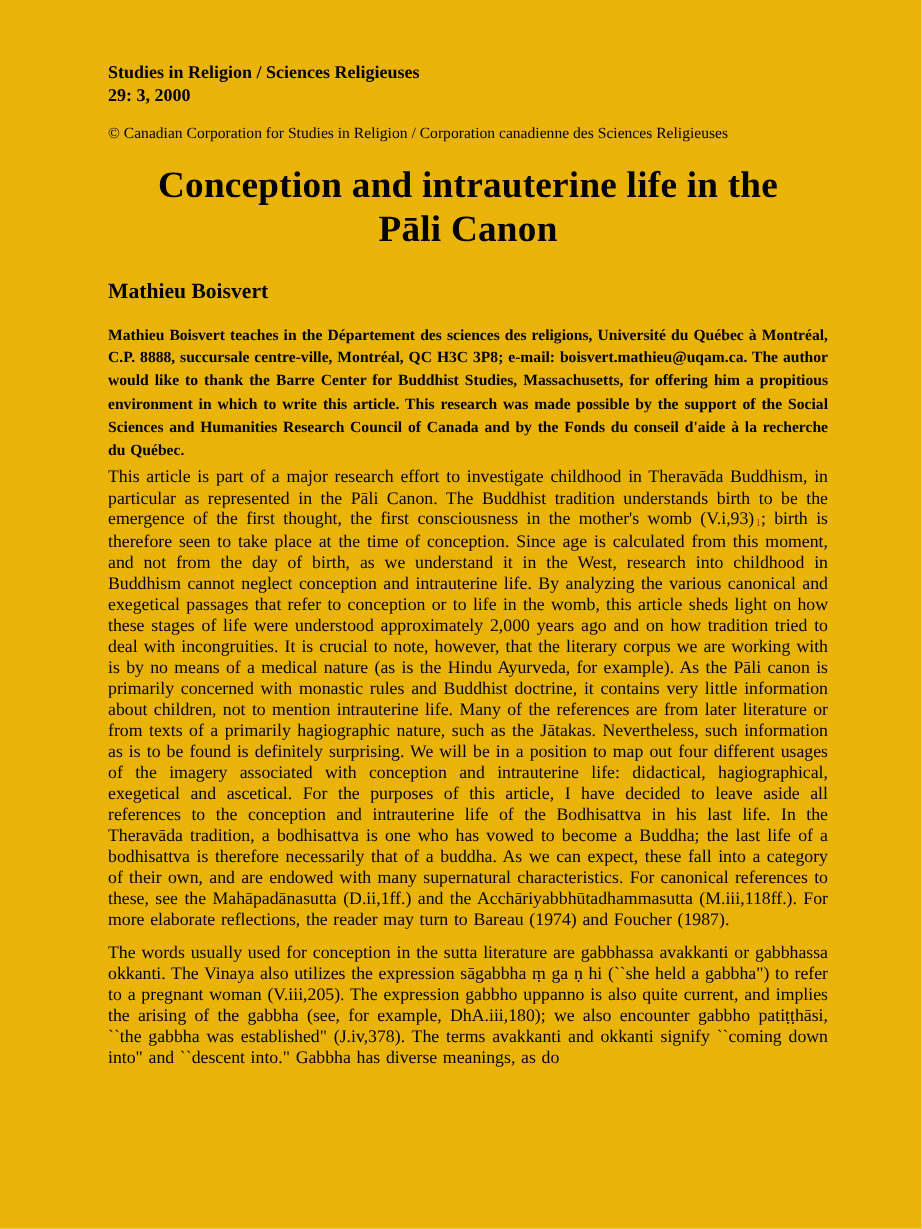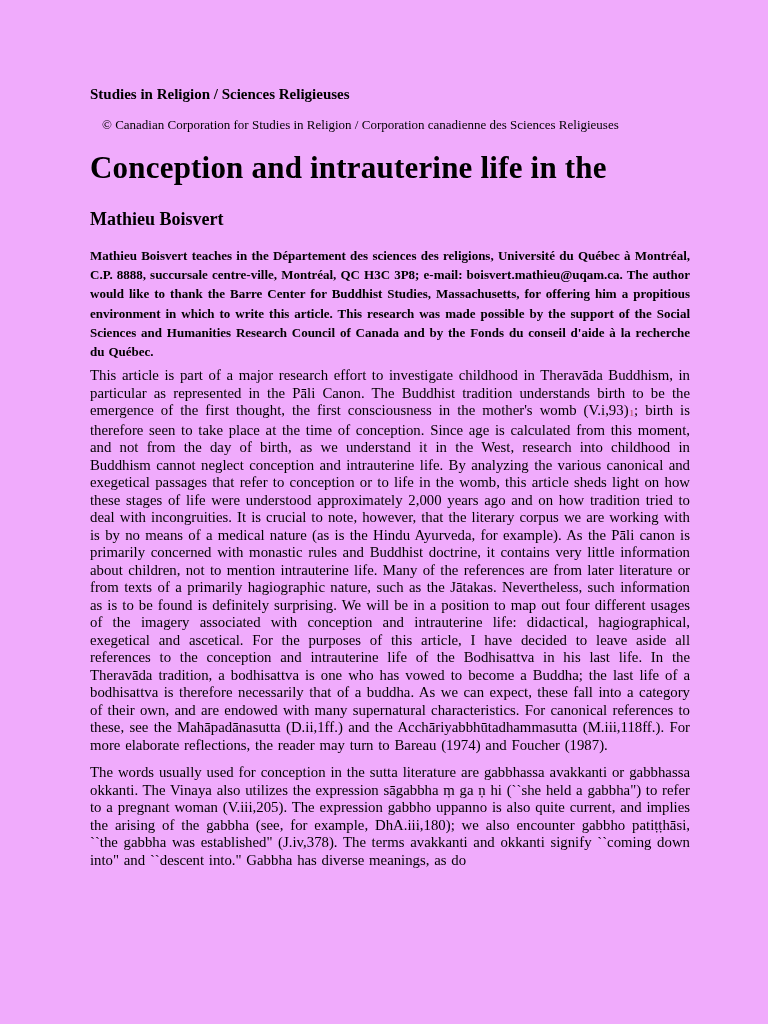--- a/index.html
+++ b/index.html
@@ -11,42 +11,42 @@
     width: 768px;
     height: 1024px;
     overflow: hidden;
     font-family: "Liberation Serif", "DejaVu Serif", serif;
     color: #000000;
   }
   .page {
     box-sizing: border-box;
     width: 768px;
     height: 1024px;
-    padding: 85px 78px 0 90px;
-    background: #f0abfc;
+    padding: 52px 78px 0 90px;
+    background: #eab308;
   }
   .journal-line {
     font-weight: bold;
     font-size: 15px;
     line-height: 19px;
   }
   .copyright {
-    margin: 13px 0 0 12px;
+    margin: 13px 0 0 0;
     font-size: 13px;
     line-height: 16px;
     font-weight: normal;
   }
   .title {
     margin: 16px 0 0 0;
     font-size: 31px;
     line-height: 37px;
     font-weight: bold;
     letter-spacing: 0.2px;
   }
-  .title-line { display: block; }
+  .title-line { display: block; text-align: center; }
   .author {
     margin: 22px 0 16px 0;
     font-size: 18px;
     line-height: 22px;
     font-weight: bold;
   }
   .bio {
     margin: 1px 0 0 0;
     font-weight: bold;
     font-size: 13px;
@@ -72,26 +72,28 @@
     margin-left: 1px;
     text-decoration: none;
   }
 </style>
 </head>
 <body>
 
 <div class="page">
   <div class="journal-header">
     <div class="journal-line">Studies in Religion / Sciences Religieuses</div>
+    <div class="journal-line">29: 3, 2000</div>
   </div>
 
   <div class="copyright">© Canadian Corporation for Studies in Religion / Corporation canadienne des Sciences Religieuses</div>
 
   <h1 class="title">
       <span class="title-line">Conception and intrauterine life in the</span>
+      <span class="title-line">Pāli Canon</span>
     </h1>
 
   <h2 class="author">Mathieu Boisvert</h2>
 
   <p class="bio">Mathieu Boisvert teaches in the Département des sciences des religions, Université du Québec à Montréal, C.P. 8888, succursale centre-ville, Montréal, QC H3C 3P8; e-mail: boisvert.mathieu@uqam.ca. The author would like to thank the Barre Center for Buddhist Studies, Massachusetts, for offering him a propitious environment in which to write this article. This research was made possible by the support of the Social Sciences and Humanities Research Council of Canada and by the Fonds du conseil d'aide à la recherche du Québec.</p>
 
   <p class="body-para para-1"><span>This article is part of a major research effort to investigate childhood in Theravāda Buddhism, in particular as represented in the Pāli Canon. The Buddhist tradition understands birth to be the emergence of the first thought, the first consciousness in the mother's womb (V.i,93)</span><sup class="fnref" style="color: rgb(176, 58, 58);">1</sup><span>; birth is therefore seen to take place at the time of conception. Since age is calculated from this moment, and not from the day of birth, as we understand it in the West, research into childhood in Buddhism cannot neglect conception and intrauterine life. By analyzing the various canonical and exegetical passages that refer to conception or to life in the womb, this article sheds light on how these stages of life were understood approximately 2,000 years ago and on how tradition tried to deal with incongruities. It is crucial to note, however, that the literary corpus we are working with is by no means of a medical nature (as is the Hindu </span><span class="it">Ayurveda</span><span>, for example). As the Pāli canon is primarily concerned with monastic rules and Buddhist doctrine, it contains very little information about children, not to mention intrauterine life. Many of the references are from later literature or from texts of a primarily hagiographic nature, such as the </span><span class="it">Jātakas</span><span>. Nevertheless, such information as is to be found is definitely surprising. We will be in a position to map out four different usages of the imagery associated with conception and intrauterine life: didactical, hagiographical, exegetical and ascetical. For the purposes of this article, I have decided to leave aside all references to the conception and intrauterine life of the Bodhisattva in his last life. In the Theravāda tradition, a </span><span class="it">bodhisattva</span><span> is one who has vowed to become a Buddha; the last life of a </span><span class="it">bodhisattva</span><span> is therefore necessarily that of a </span><span class="it">buddha</span><span>. As we can expect, these fall into a category of their own, and are endowed with many supernatural characteristics. For canonical references to these, see the </span><span class="it">Mahāpadānasutta</span><span> (D.ii,1ff.) and the </span><span class="it">Acchāriyabbhūtadhammasutta</span><span> (M.iii,118ff.). For more elaborate reflections, the reader may turn to Bareau (1974) and Foucher (1987).</span></p>
 
   <p class="body-para para-2"><span>The words usually used for conception in the </span><span class="it">sutta</span><span> literature are </span><span class="it">gabbhassa avakkanti</span><span> or </span><span class="it">gabbhassa okkanti</span><span>. The </span><span class="it">Vinaya</span><span> also utilizes the expression </span><span class="it">sāgabbha ṃ ga ṇ hi</span><span> (``she held a </span><span class="it">gabbha</span><span>") to refer to a pregnant woman (V.iii,205). The expression </span><span class="it">gabbho uppanno</span><span> is also quite current, and implies the arising of the </span><span class="it">gabbha</span><span> (see, for example, DhA.iii,180); we also encounter </span><span class="it">gabbho patiṭṭhāsi</span><span>, ``the </span><span class="it">gabbha</span><span> was established" (J.iv,378). The terms </span><span class="it">avakkanti</span><span> and </span><span class="it">okkanti</span><span> signify ``coming down into" and ``descent into." </span><span class="it">Gabbha</span><span> has diverse meanings, as do</span></p>
 </div>

